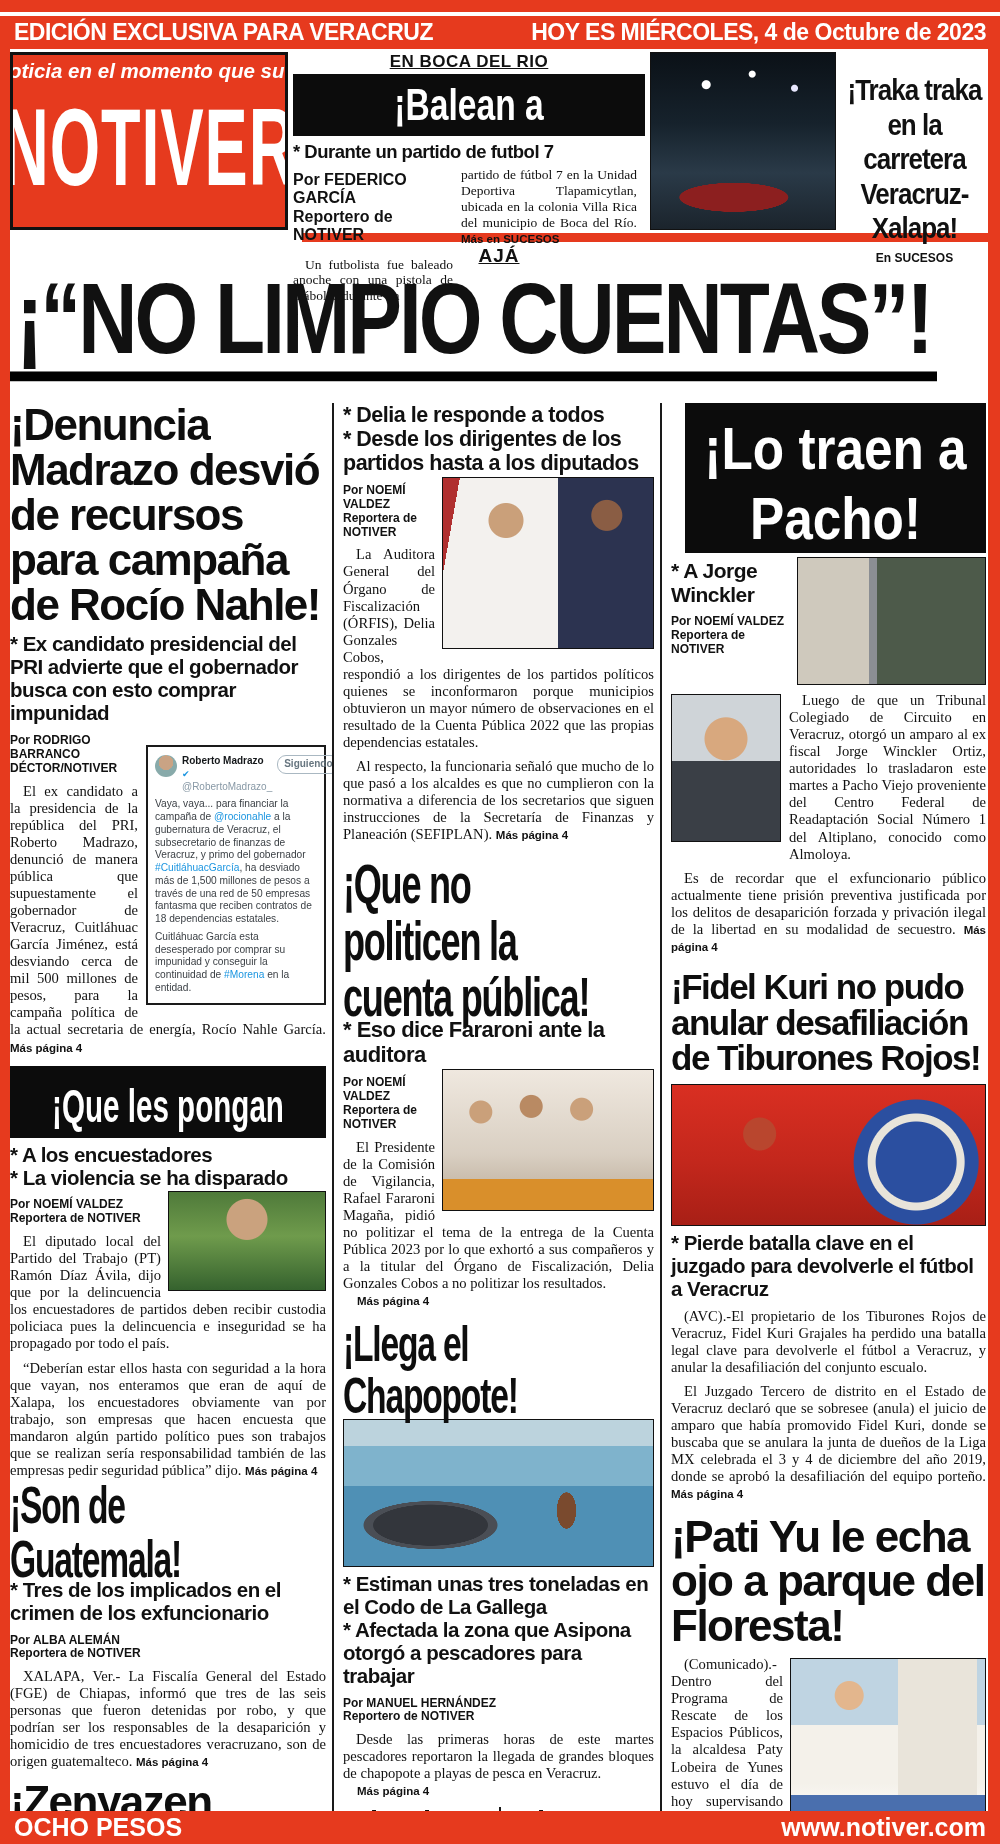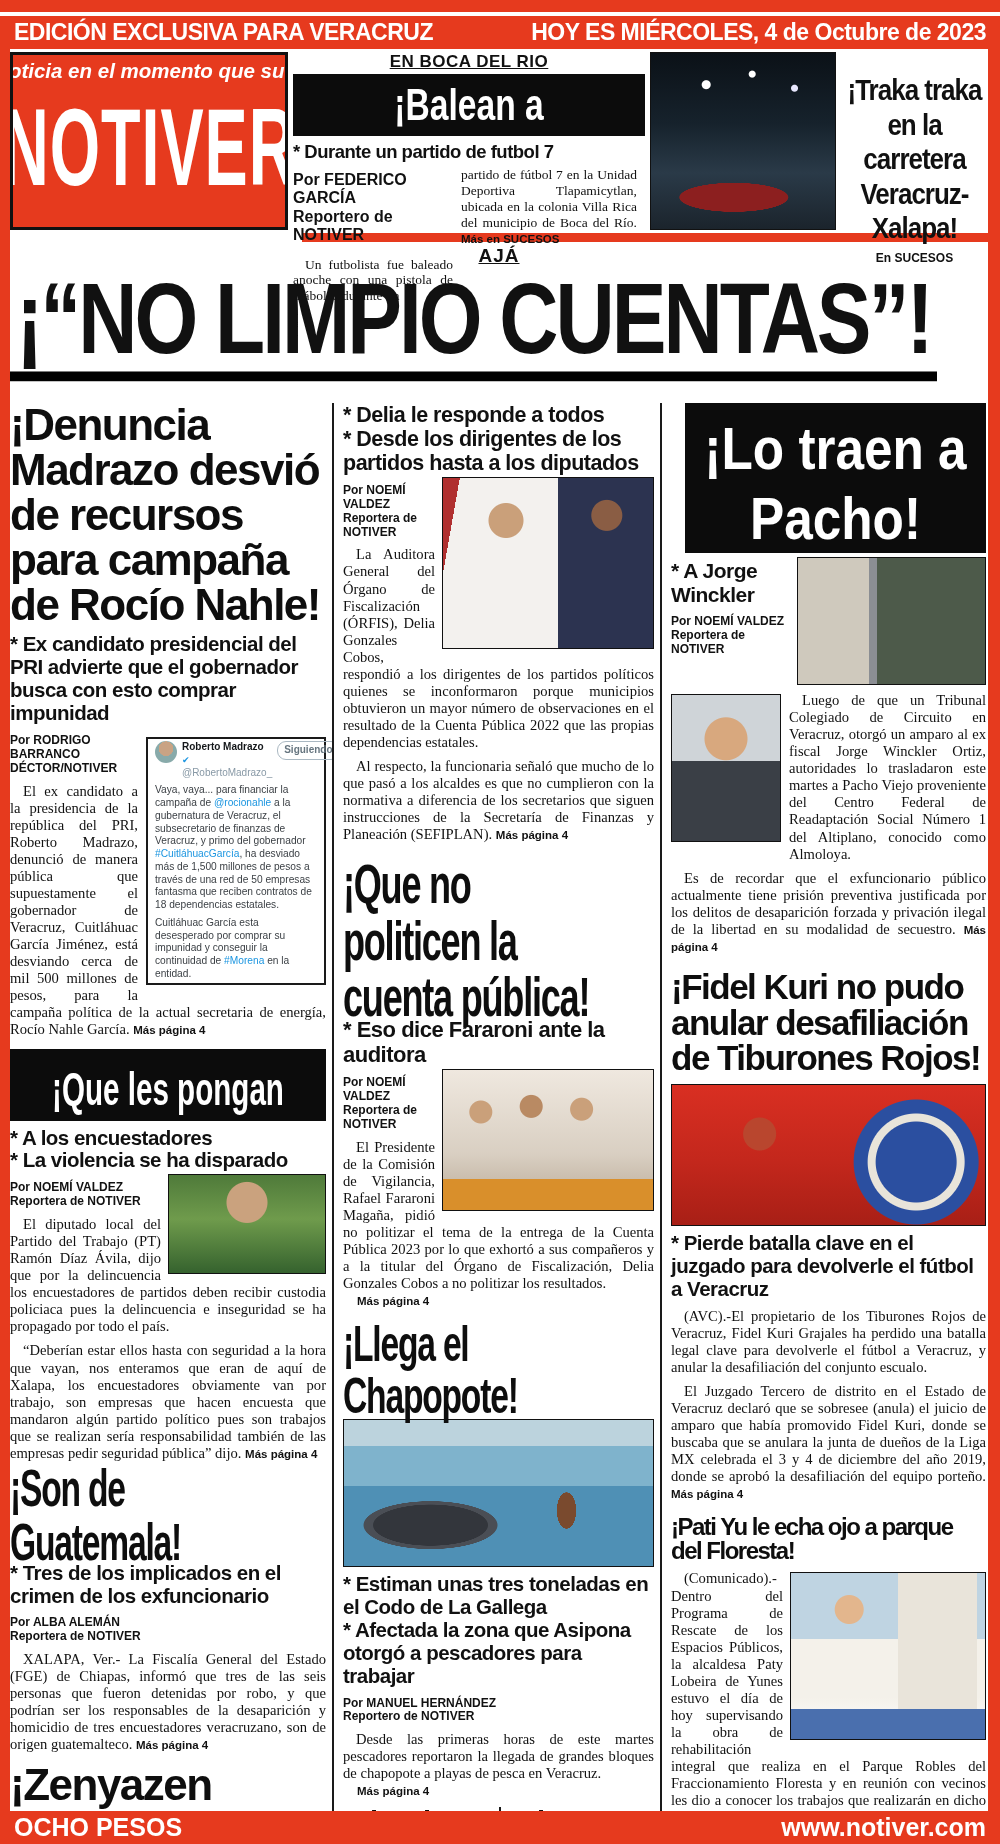--- a/index.html
+++ b/index.html
@@ -133,22 +133,22 @@
     linear-gradient(180deg, #bfd4e2 0 40%, #f4f1ea 40% 75%, #ffffff 100%); }
 
   
   .subcols { display:flex; margin-top:10px; }
   .subcol { width:50%; }
   .subcol + .subcol { border-left:2px solid #1a1a1a; padding-left:8px; }
   .subcol:first-child { padding-right:8px; }
   .subcol .headline { font-size:29px; letter-spacing:-1px; line-height:1.05; }
 
   
-  .tweet { float:right; width:180px; border:2px solid #1a1a1a; background:#fff; padding:2px 7px;
-    margin:12px 0 5px 8px; font-size:10.2px; line-height:1.25; color:#3a3f44; }
+  .tweet { float:right; width:180px; border:2px solid #1a1a1a; background:#fff; padding:8px 7px;
+    margin:20px 0 5px 8px; font-size:10.2px; line-height:1.25; color:#3a3f44; }
   .tw-head { display:flex; align-items:flex-start; gap:5px; }
   .tw-avatar { width:22px; height:22px; border-radius:50%; background:radial-gradient(circle at 50% 35%, #c9a384 0 40%, #8aa 41% 100%); flex:none; }
   .tw-name { font-weight:bold; font-size:10px; color:#14171a; white-space:nowrap; }
   .tw-badge { color:#1b95e0; font-size:9px; }
   .tw-handle { color:#8899a6; font-size:10px; }
   .tw-follow { margin-left:auto; border:1px solid #aab8c2; border-radius:9px; color:#66757f;
     font-size:10px; font-weight:bold; padding:2px 6px; white-space:nowrap; }
   .tw-text { margin-top:5px; }
   .tw-link { color:#1b95e0; }
 
@@ -367,21 +367,21 @@
 
         <div class="story" style="margin-top:14px;">
           <h2 class="headline h-md" style="font-size:35px;">¡Fidel Kuri no pudo anular desafiliación de Tiburones Rojos!</h2>
           <div class="photo-tiburones ph" style="margin-top:8px;"></div>
           <div class="subhead">* Pierde batalla clave en el juzgado para devolverle el fútbol a Veracruz</div>
           <p class="body-p"><span class="ind"></span><span>(AVC).-El propietario de los Tiburones Rojos de Veracruz, Fidel Kuri Grajales ha perdido una batalla legal clave para devolverle el fútbol a Veracruz, y anular la desafiliación del conjunto escualo.</span></p>
           <p class="body-p"><span class="ind"></span><span>El Juzgado Tercero de distrito en el Estado de Veracruz declaró que se sobresee (anula) el juicio de amparo que había promovido Fidel Kuri, donde se buscaba que se anulara la junta de dueños de la Liga MX celebrada el 3 y 4 de diciembre del año 2019, donde se aprobó la desafiliación del equipo porteño.</span> <span class="more">Más página 4</span></p>
         </div>
 
         <div class="story" style="margin-top:12px;">
-          <h2 class="headline h-md" style="font-size:24px;">¡Pati Yu le echa ojo a parque del Floresta!</h2>
+          <h2 class="headline h-md" style="font-size:44px;">¡Pati Yu le echa ojo a parque del Floresta!</h2>
           <div style="margin-top:6px;">
             <div class="photo-floresta ph fr"></div>
             <p class="body-p"><span class="ind"></span><span>(Comunicado).-Dentro del Programa de Rescate de los Espacios Públicos, la alcaldesa Paty Lobeira de Yunes estuvo el día de hoy supervisando la obra de rehabilitación integral que realiza en el Parque Robles del Fraccionamiento Floresta y en reunión con vecinos les dio a conocer los trabajos que realizarán en dicho parque.</span></p>
 
           </div>
           <div class="clear"></div>
         </div>
 
       </div>
     </div>

